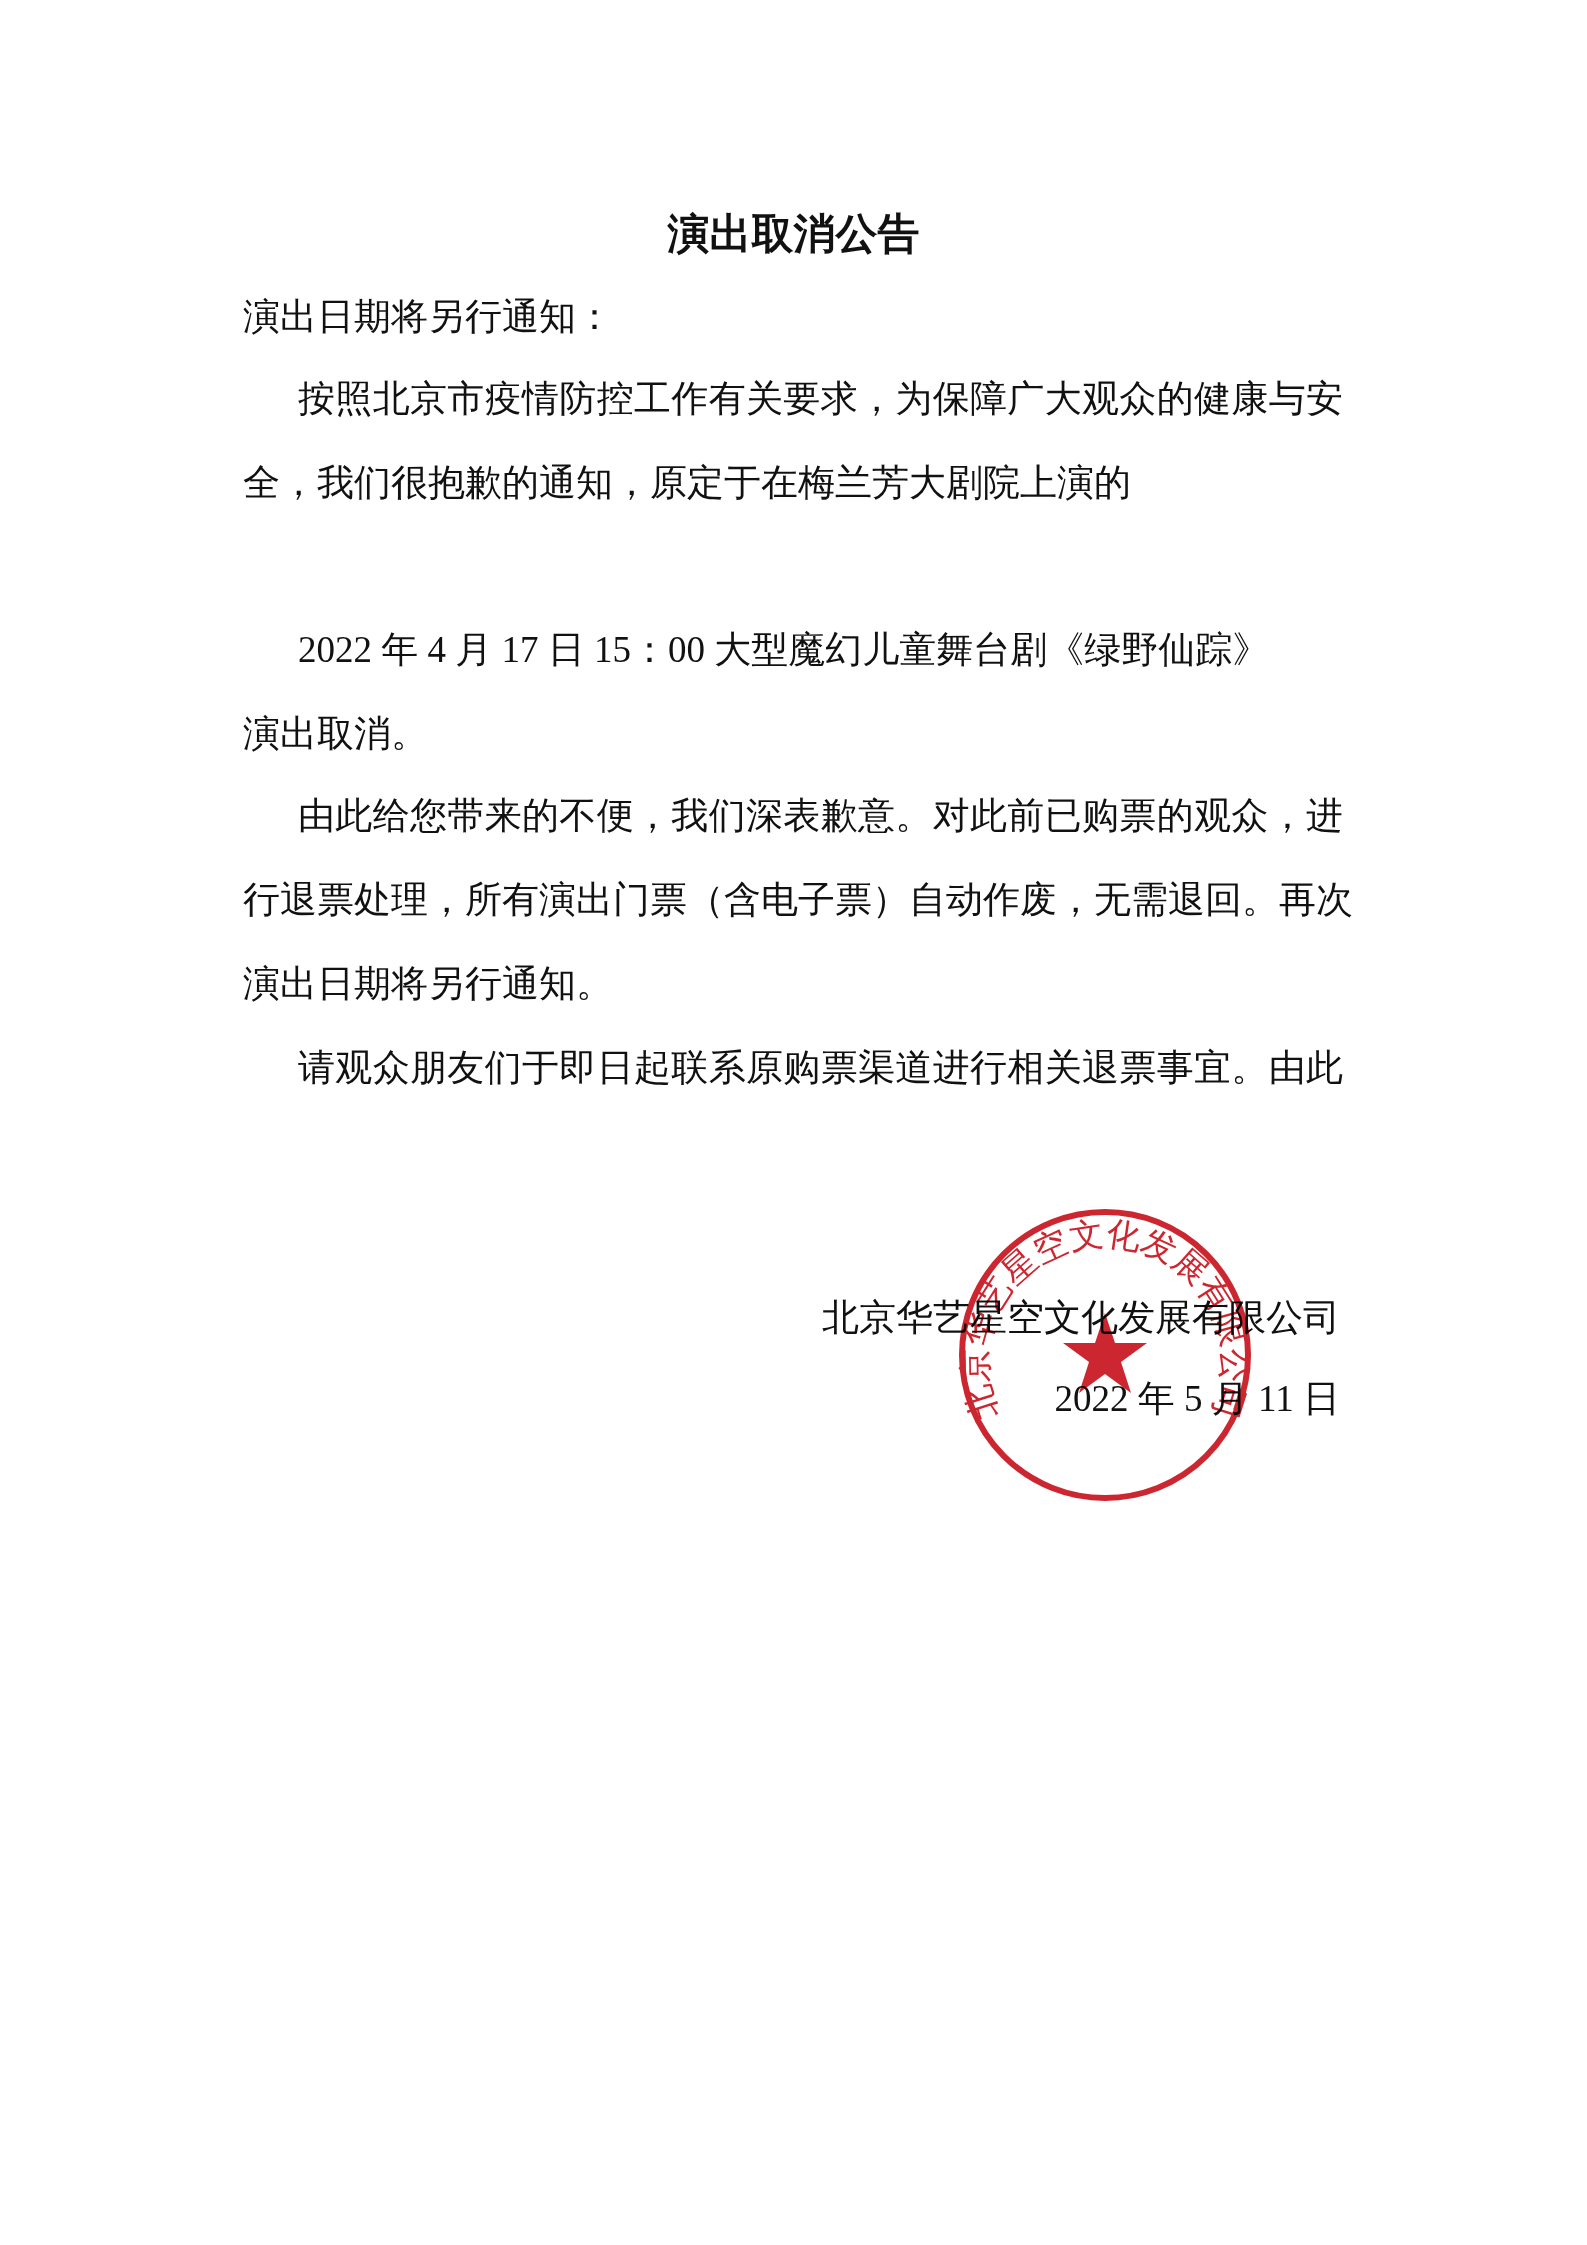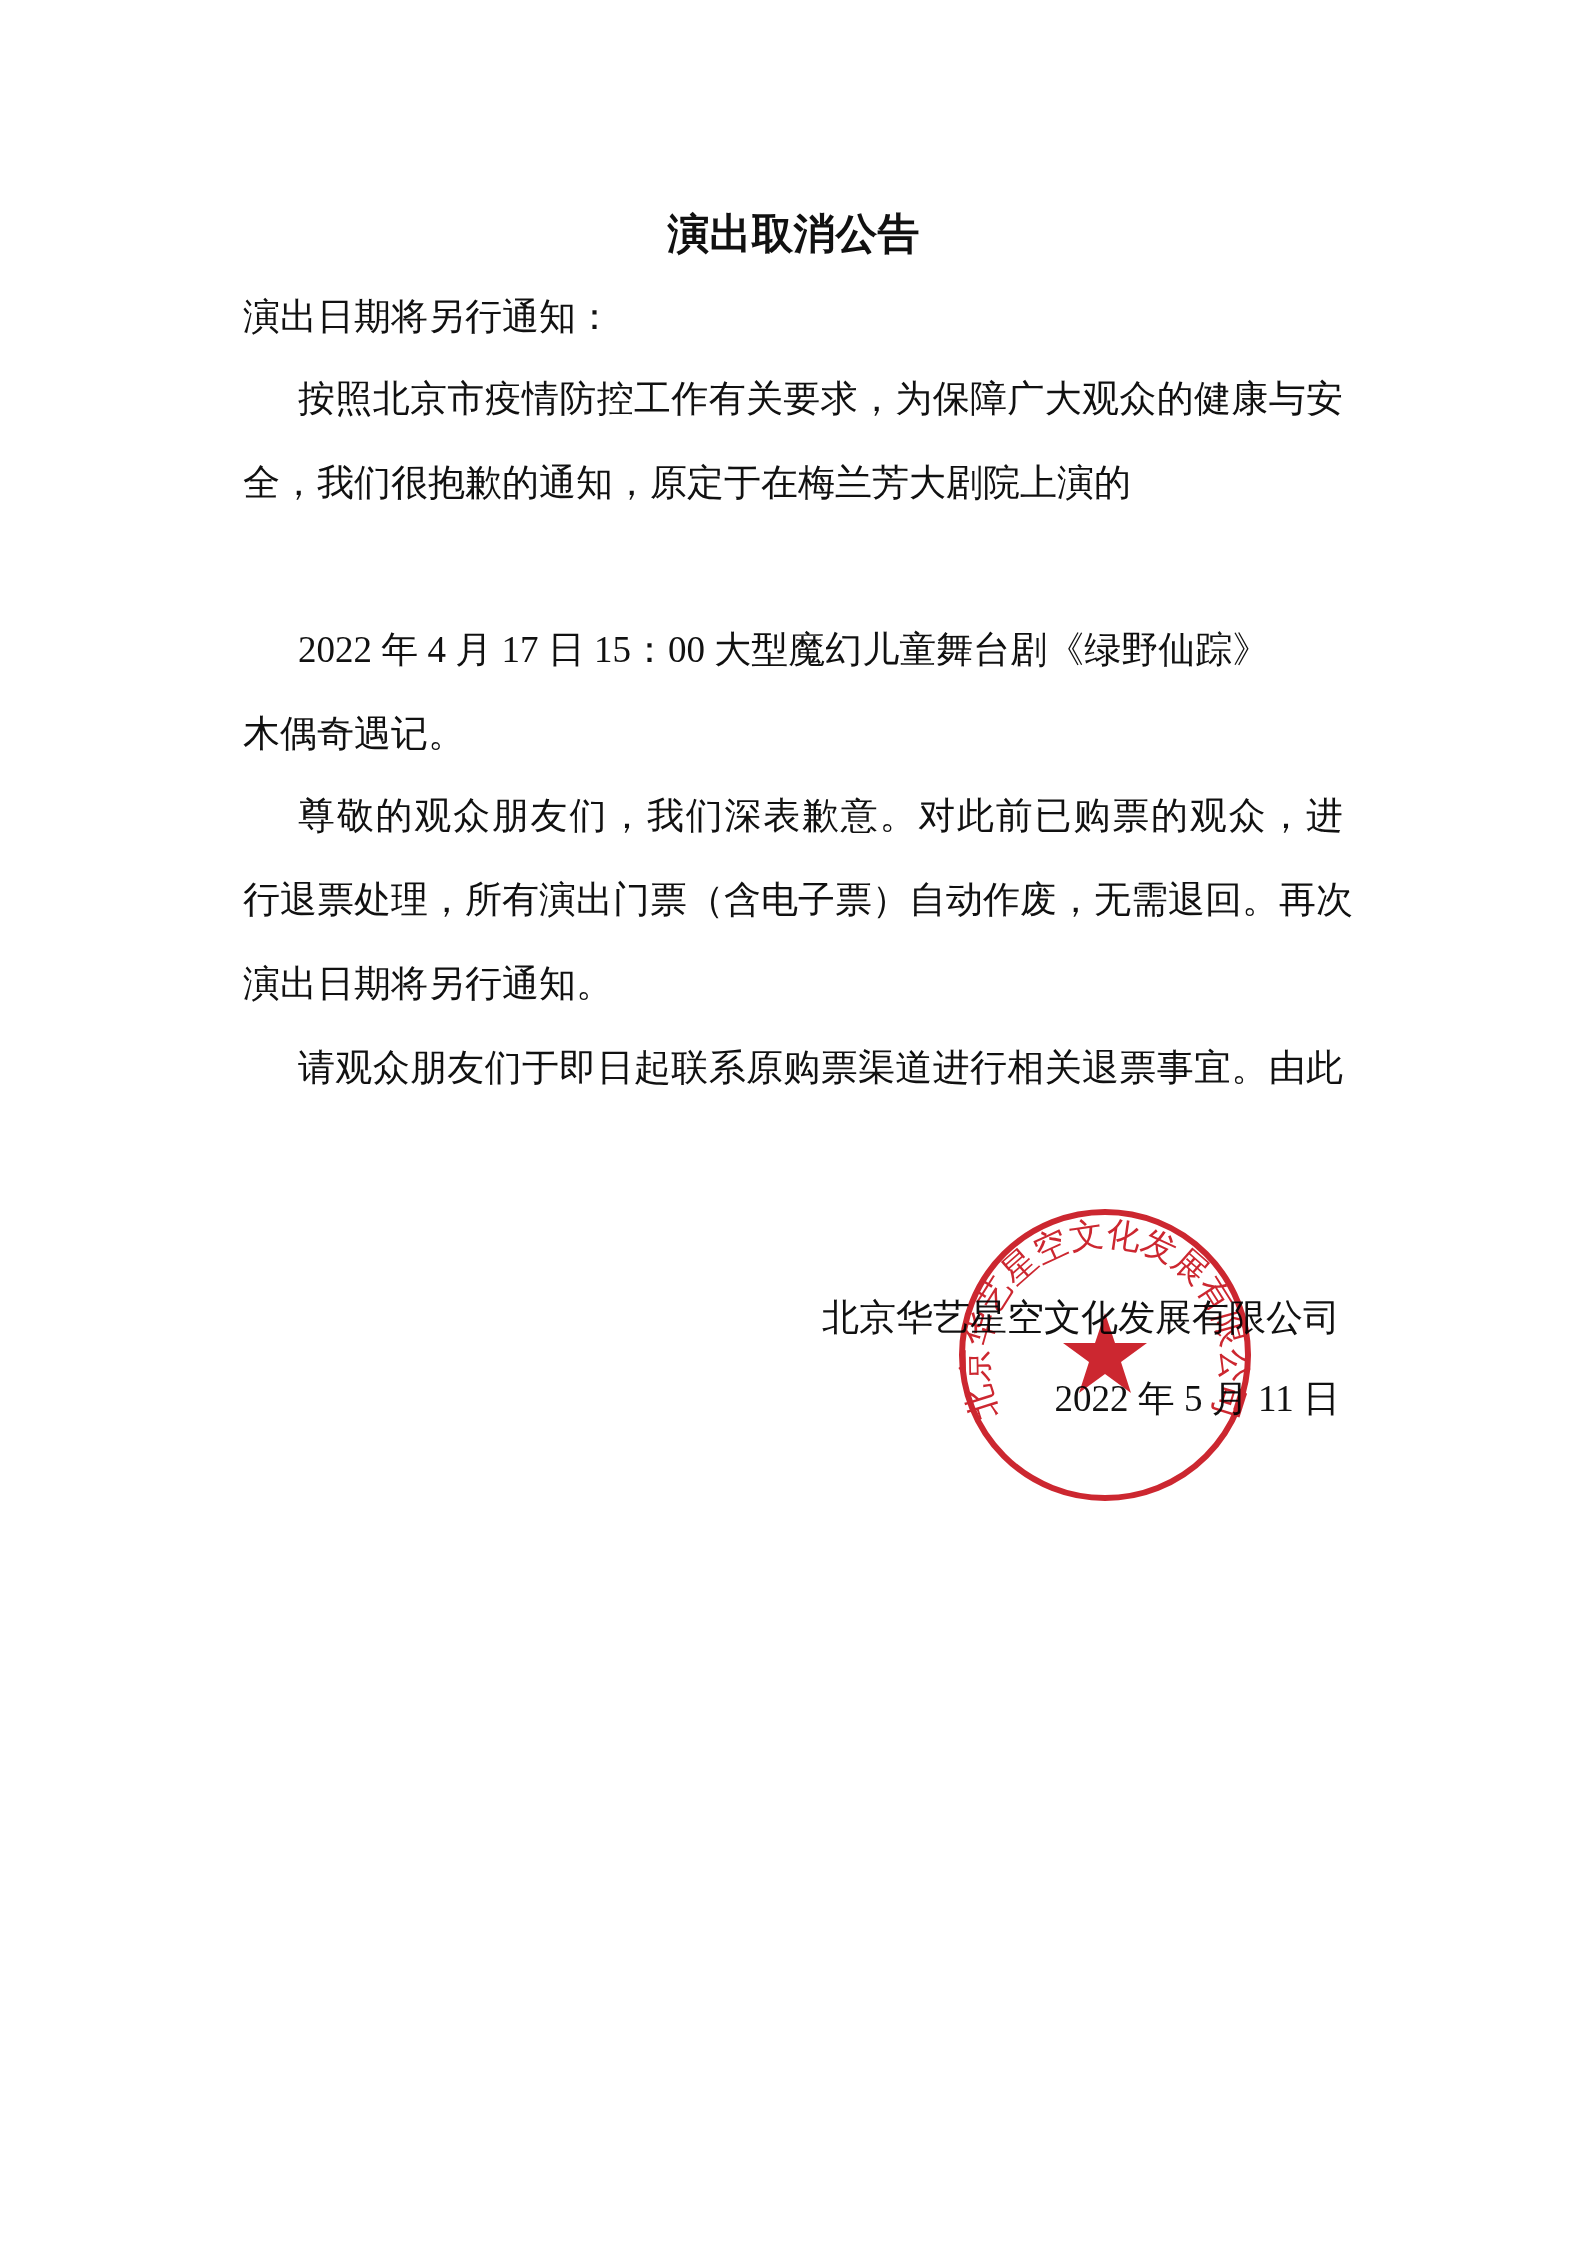--- a/index.html
+++ b/index.html
@@ -22,23 +22,23 @@
 
   <div class="line title" style="top:214px;">演出取消公告</div>
 
   <div class="line left" style="top:297px;">演出日期将另行通知：</div>
 
   <div class="line just ind" style="top:379px;">按照北京市疫情防控工作有关要求，为保障广大观众的健康与安</div>
   <div class="line left" style="top:463px;">全，我们很抱歉的通知，原定于在梅兰芳大剧院上演的</div>
 
   <div class="line indent" style="top:630px;">2022 年 4 月 17 日 15：00 大型魔幻儿童舞台剧《绿野仙踪》</div>
 
-  <div class="line left" style="top:714px;">木偶奇遇记。</div>
+  <div class="line left" style="top:714px;">演出取消。</div>
 
-  <div class="line just ind" style="top:796px;">尊敬的观众朋友们，我们深表歉意。对此前已购票的观众，进</div>
+  <div class="line just ind" style="top:796px;">由此给您带来的不便，我们深表歉意。对此前已购票的观众，进</div>
   <div class="line just" style="top:880px;">行退票处理，所有演出门票（含电子票）自动作废，无需退回。再次</div>
   <div class="line just ind" style="top:1048px;">请观众朋友们于即日起联系原购票渠道进行相关退票事宜。由此</div>
 
   <div class="line left" style="top:964px;">演出日期将另行通知。</div>
 
   <div class="line right" style="top:1298px;">北京华艺星空文化发展有限公司</div>
   <div class="line right" style="top:1379px;">2022 年 5 月 11 日</div>
 
   <svg class="stamp" viewBox="0 0 300 300">
     <defs>

